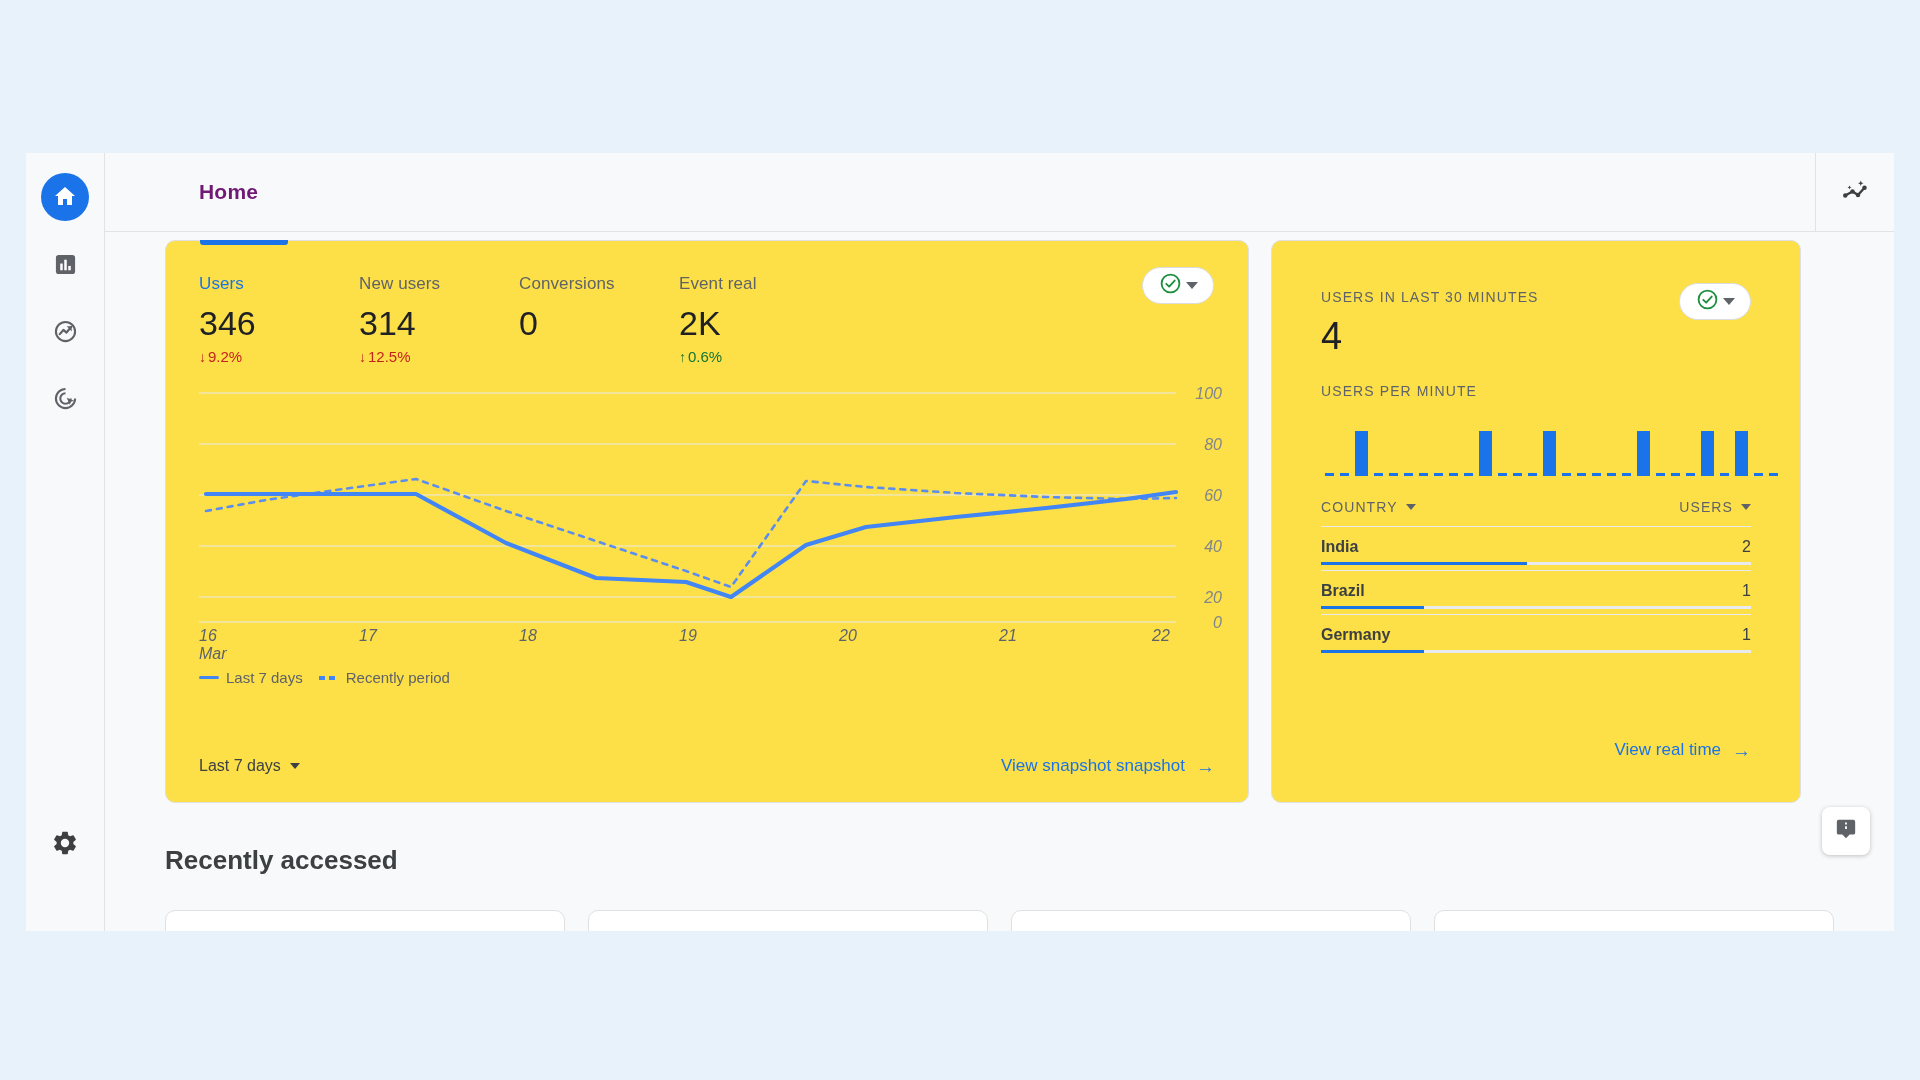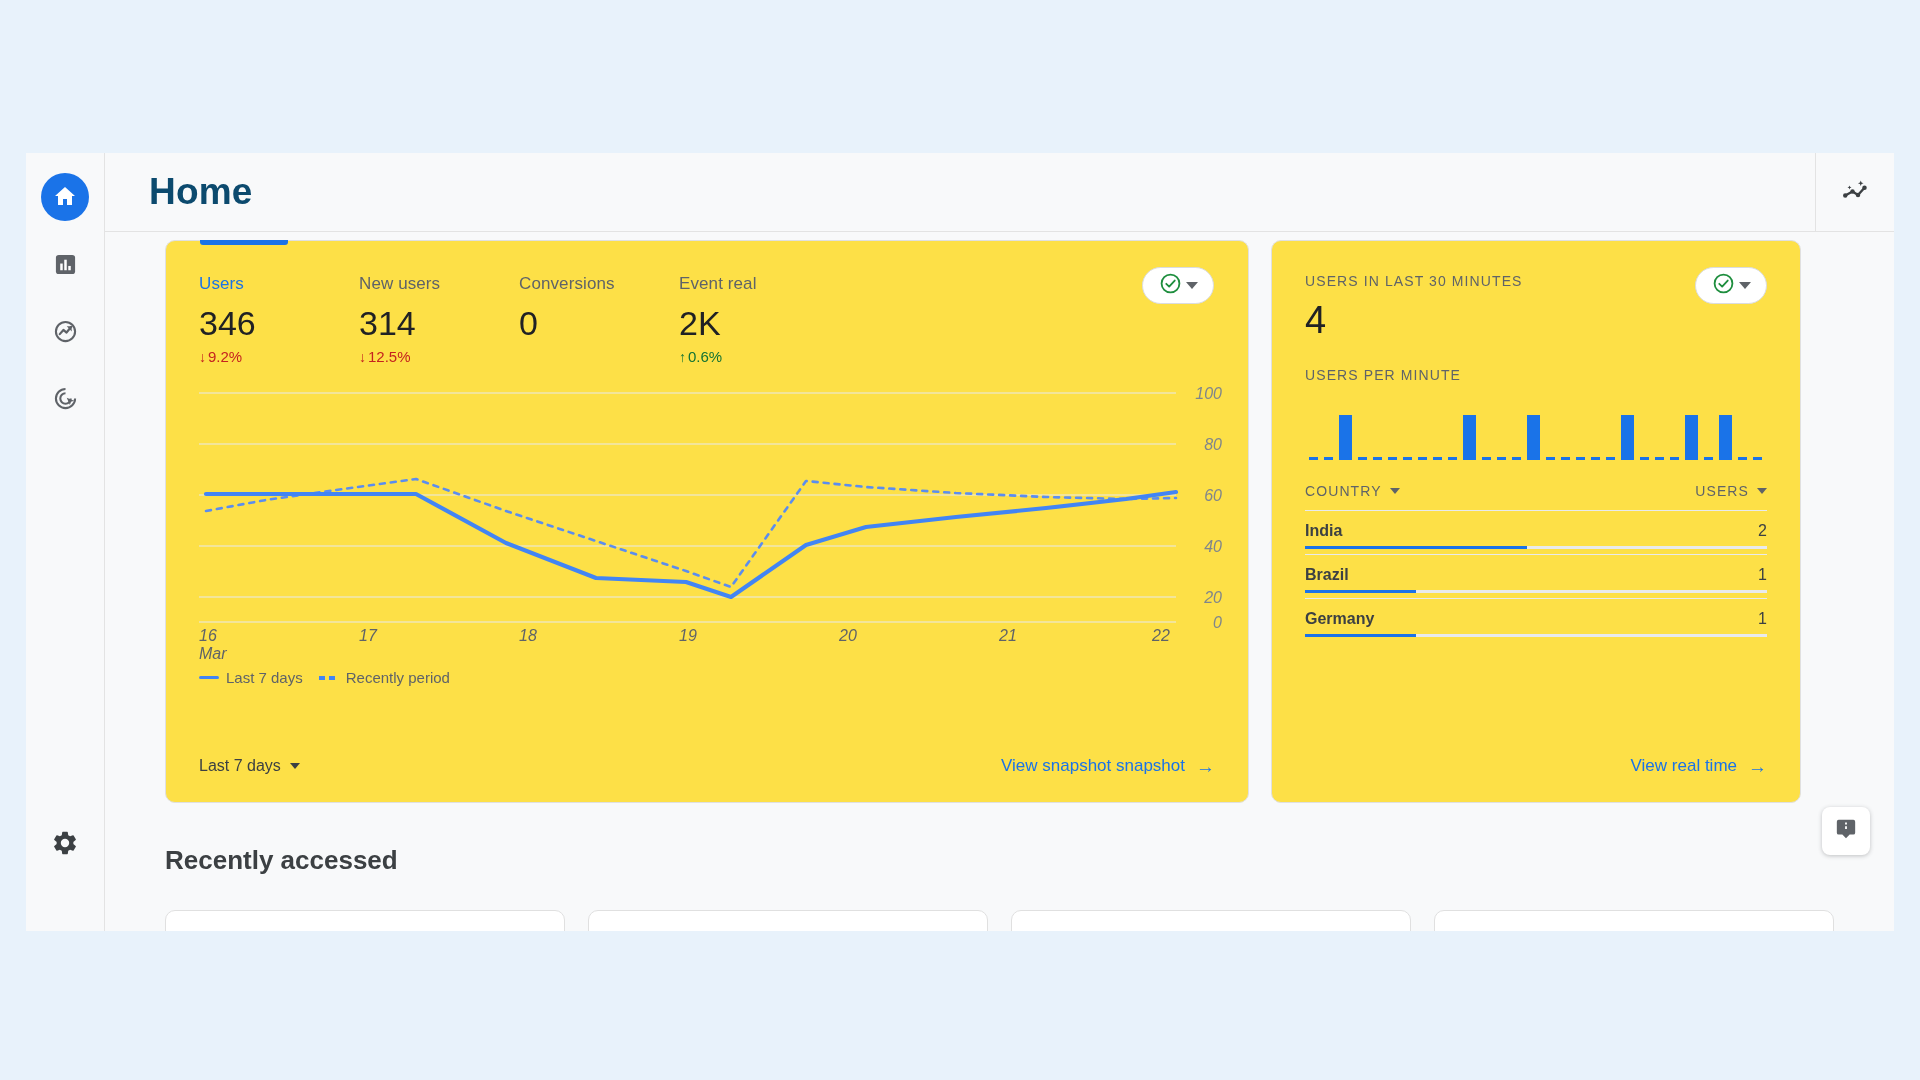--- a/index.html
+++ b/index.html
@@ -51,23 +51,23 @@
   #main-column { flex: 1; display: flex; flex-direction: column; min-width: 0; }
 
   #app-header {
     height: 79px;
     background: #f8f9fa;
     border-bottom: 1px solid #e3e3e3;
     display: flex; align-items: center;
     flex: 0 0 79px;
   }
   #page-title {
-    margin-left: 44px;
-    font-size: 37px;
-    color: #0c4a6e;
+    margin-left: 94px;
+    font-size: 21px;
+    color: #701a75;
     letter-spacing: .2px;
   }
   #header-spacer { flex: 1; }
   #insights-button {
     width: 79px; height: 78px;
     border-left: 1px solid #e3e3e3;
     display: flex; align-items: center; justify-content: center;
     cursor: pointer;
     background: #f8f9fa;
   }
@@ -202,21 +202,21 @@
     display: flex; align-items: center; gap: 11px;
     color: #1a73e8; font-size: 17px; cursor: pointer;
   }
   .arrow-right { font-size: 19px; line-height: 1; }
 
   
   #realtime-card {
     width: 530px;
     height: 563px;
     display: flex; flex-direction: column;
-    padding: 0;
+    padding: 16px;
   }
   #realtime-head { padding: 32px 33px 0 33px; position: relative; }
   .section-caption {
     font-size: 14px;
     letter-spacing: 1.1px;
     color: #5f6368;
     text-transform: uppercase;
   }
   #realtime-count {
     font-size: 38px;

